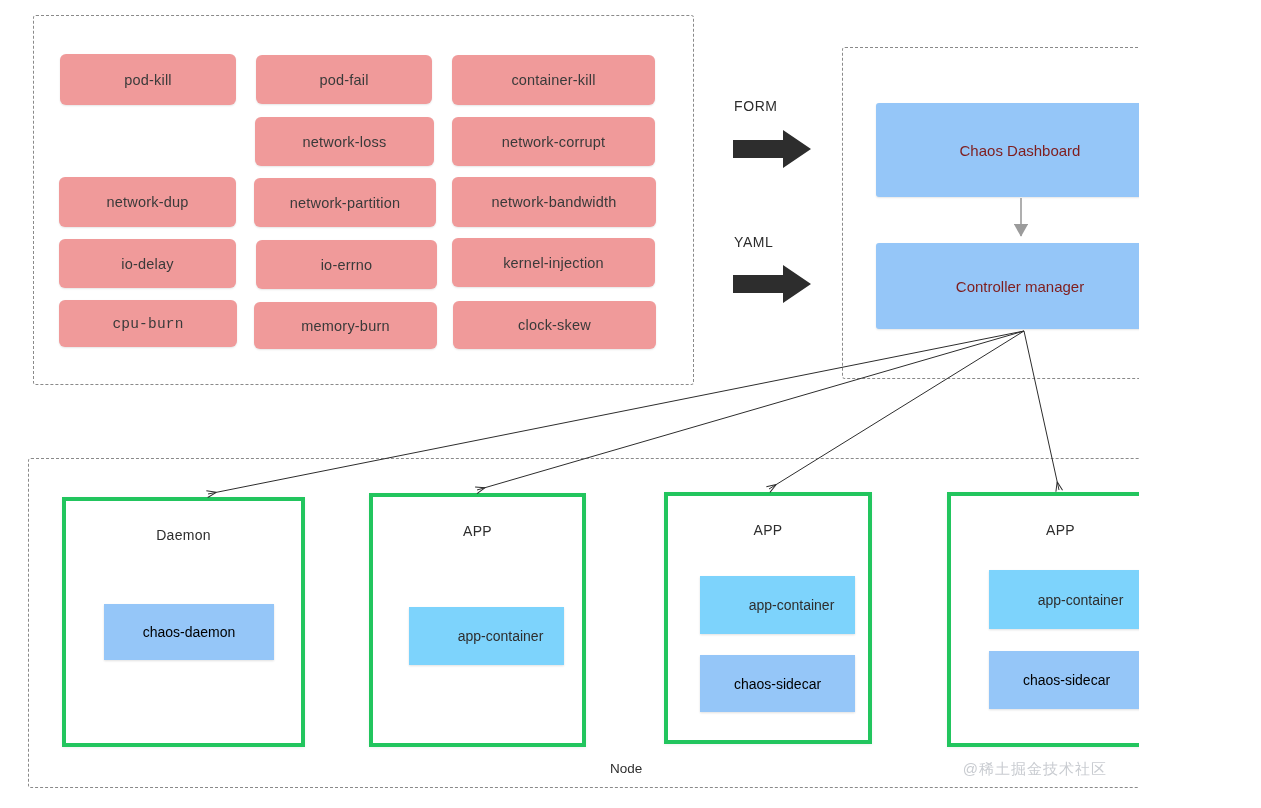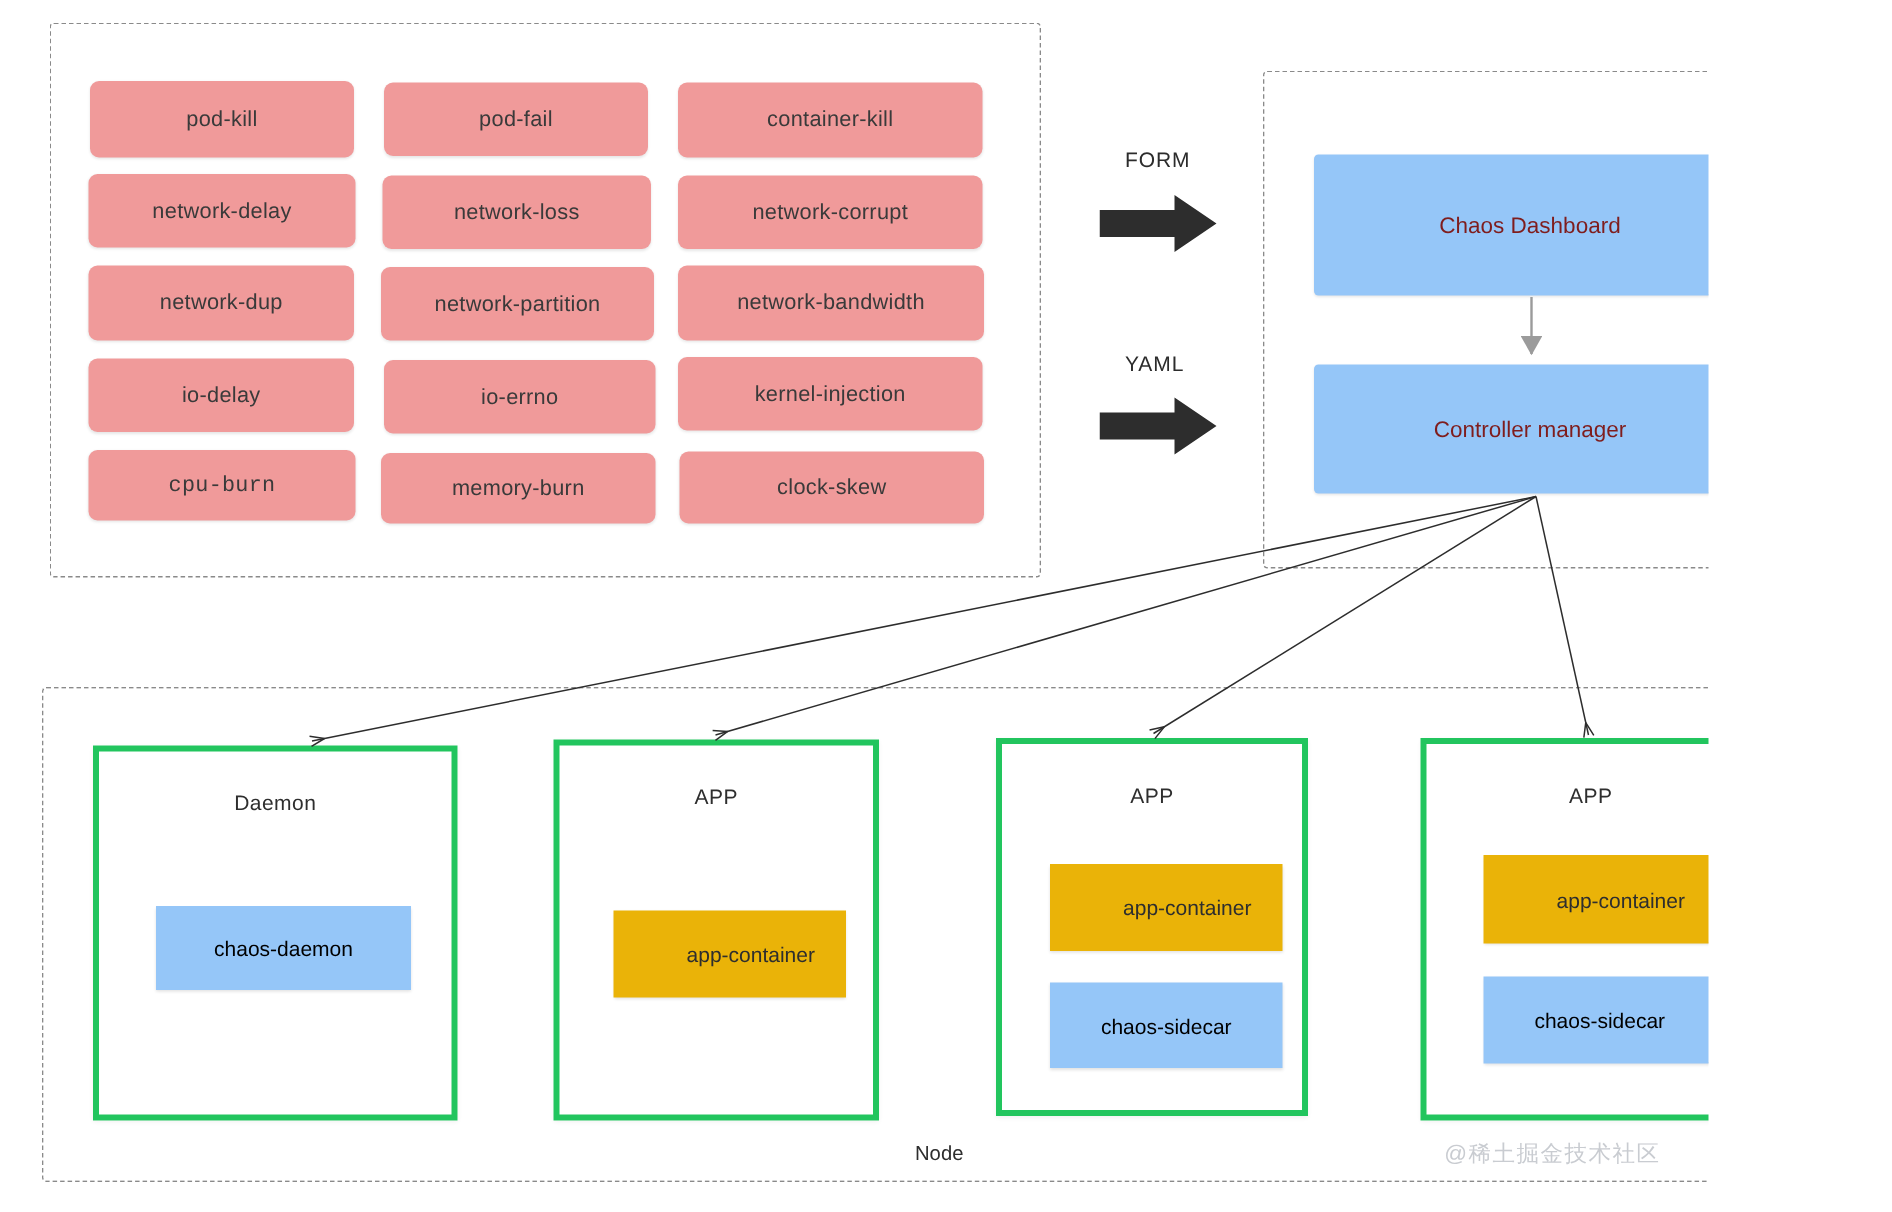--- a/index.html
+++ b/index.html
@@ -57,21 +57,20 @@
     box-shadow:0 1px 2px rgba(0,0,0,.10);
   }
 
   
   .io-label{
     position:absolute;
     font-size:14px;
     color:#2c2c2c;
     letter-spacing:.6px;
     white-space:nowrap;
-    margin-left:16px;
   }
   .fat-arrow{ position:absolute; }
 
   
   .node-panel{
     position:absolute;
     background:#ffffff;
     border:4px solid #22c55e;
     box-sizing:border-box;
     box-shadow:0 1px 3px rgba(0,0,0,.06);
@@ -88,21 +87,21 @@
   .inner-box{
     position:absolute;
     display:flex;
     align-items:center;
     justify-content:center;
     font-size:14px;
     color:#2e2e2e;
     box-sizing:border-box;
     box-shadow:0 1px 2px rgba(0,0,0,.12);
   }
-  .inner-box.tan{  background:#eab308; color:#2e2e2e;padding-left:28px; }
+  .inner-box.tan{  background:#7dd3fc; color:#2e2e2e;padding-left:28px; }
   .inner-box.blue{ background:#95C6F8; color:#000000; }
 
   #node-label{
     position:absolute;
     left:610px; top:761px;
     font-size:13.5px;
     color:#2e2e2e;
   }
 
   #watermark{
@@ -127,21 +126,20 @@
 <div id="stage">
 
   <div class="dashed-box" id="chaos-types-box"></div>
   <div class="dashed-box" id="control-plane-box"></div>
   <div class="dashed-box" id="node-box"></div>
 
   <div class="pill" style="left:60px;  top:54px;  width:176px; height:51px;">pod-kill</div>
   <div class="pill" style="left:256px; top:55px;  width:176px; height:49px;">pod-fail</div>
   <div class="pill" style="left:452px; top:55px;  width:203px; height:50px;">container-kill</div>
 
-  <div class="pill" style="left:59px;  top:116px; width:178px; height:49px;">network-delay</div>
   <div class="pill" style="left:255px; top:117px; width:179px; height:49px;">network-loss</div>
   <div class="pill" style="left:452px; top:117px; width:203px; height:49px;">network-corrupt</div>
 
   <div class="pill" style="left:59px;  top:177px; width:177px; height:50px;">network-dup</div>
   <div class="pill" style="left:254px; top:178px; width:182px; height:49px;">network-partition</div>
   <div class="pill" style="left:452px; top:177px; width:204px; height:50px;text-align:right;">network-bandwidth</div>
 
   <div class="pill" style="left:59px;  top:239px; width:177px; height:49px;">io-delay</div>
   <div class="pill" style="left:256px; top:240px; width:181px; height:49px;">io-errno</div>
   <div class="pill" style="left:452px; top:238px; width:203px; height:49px;">kernel-injection</div>

